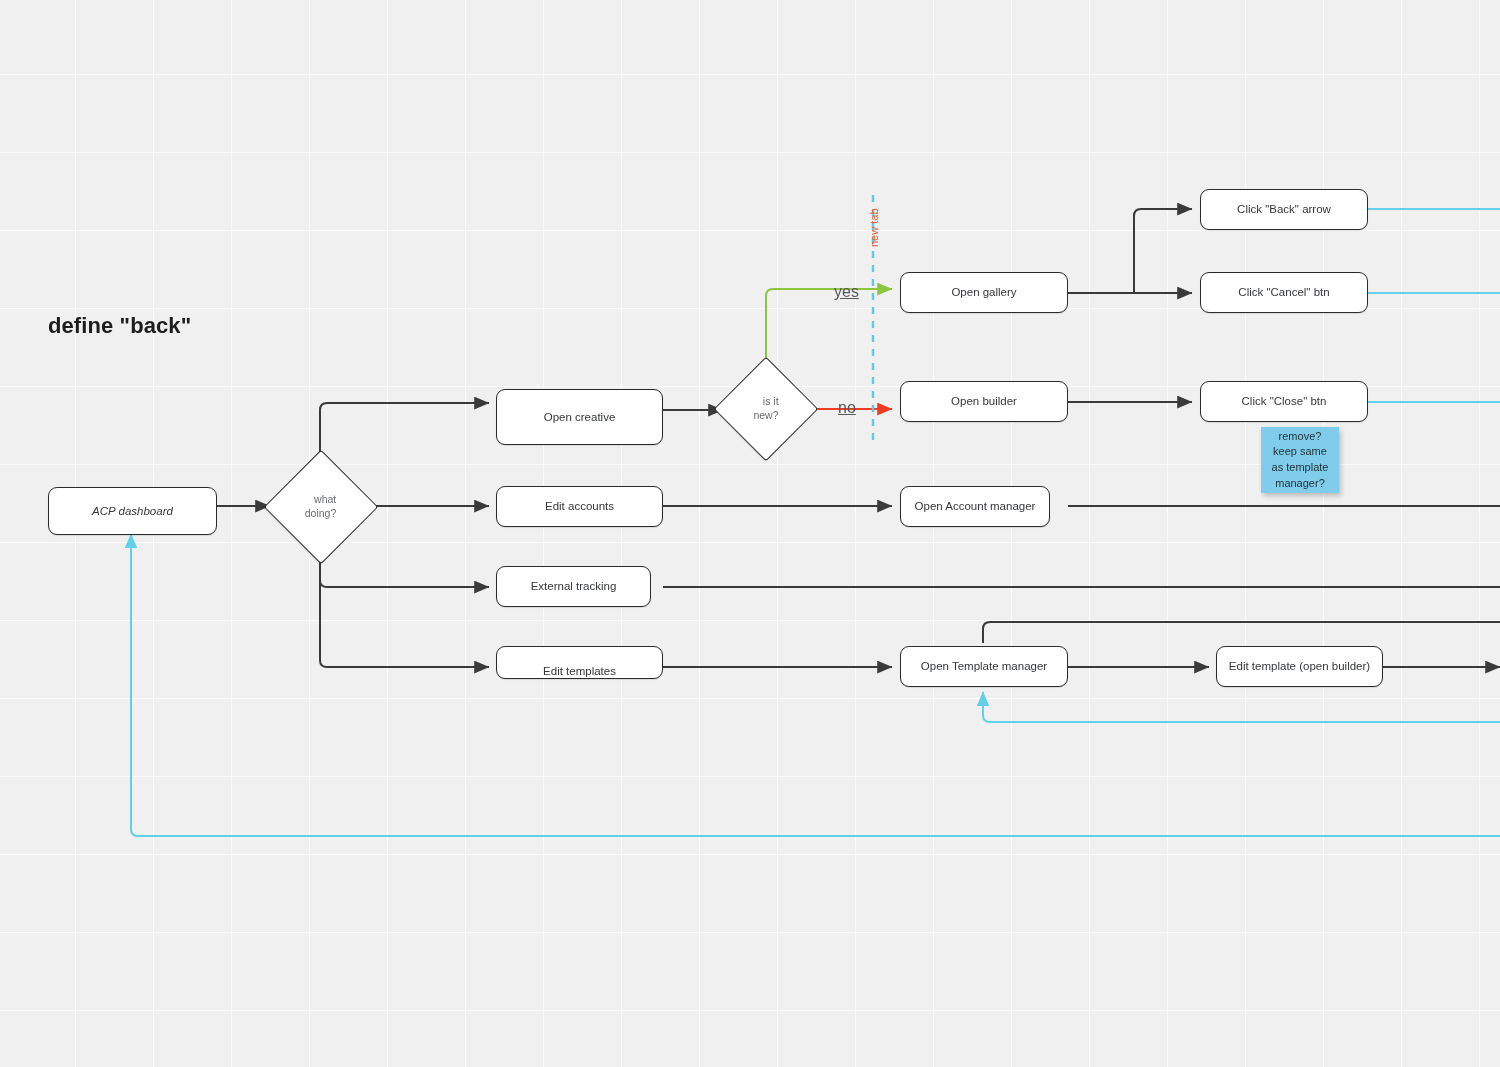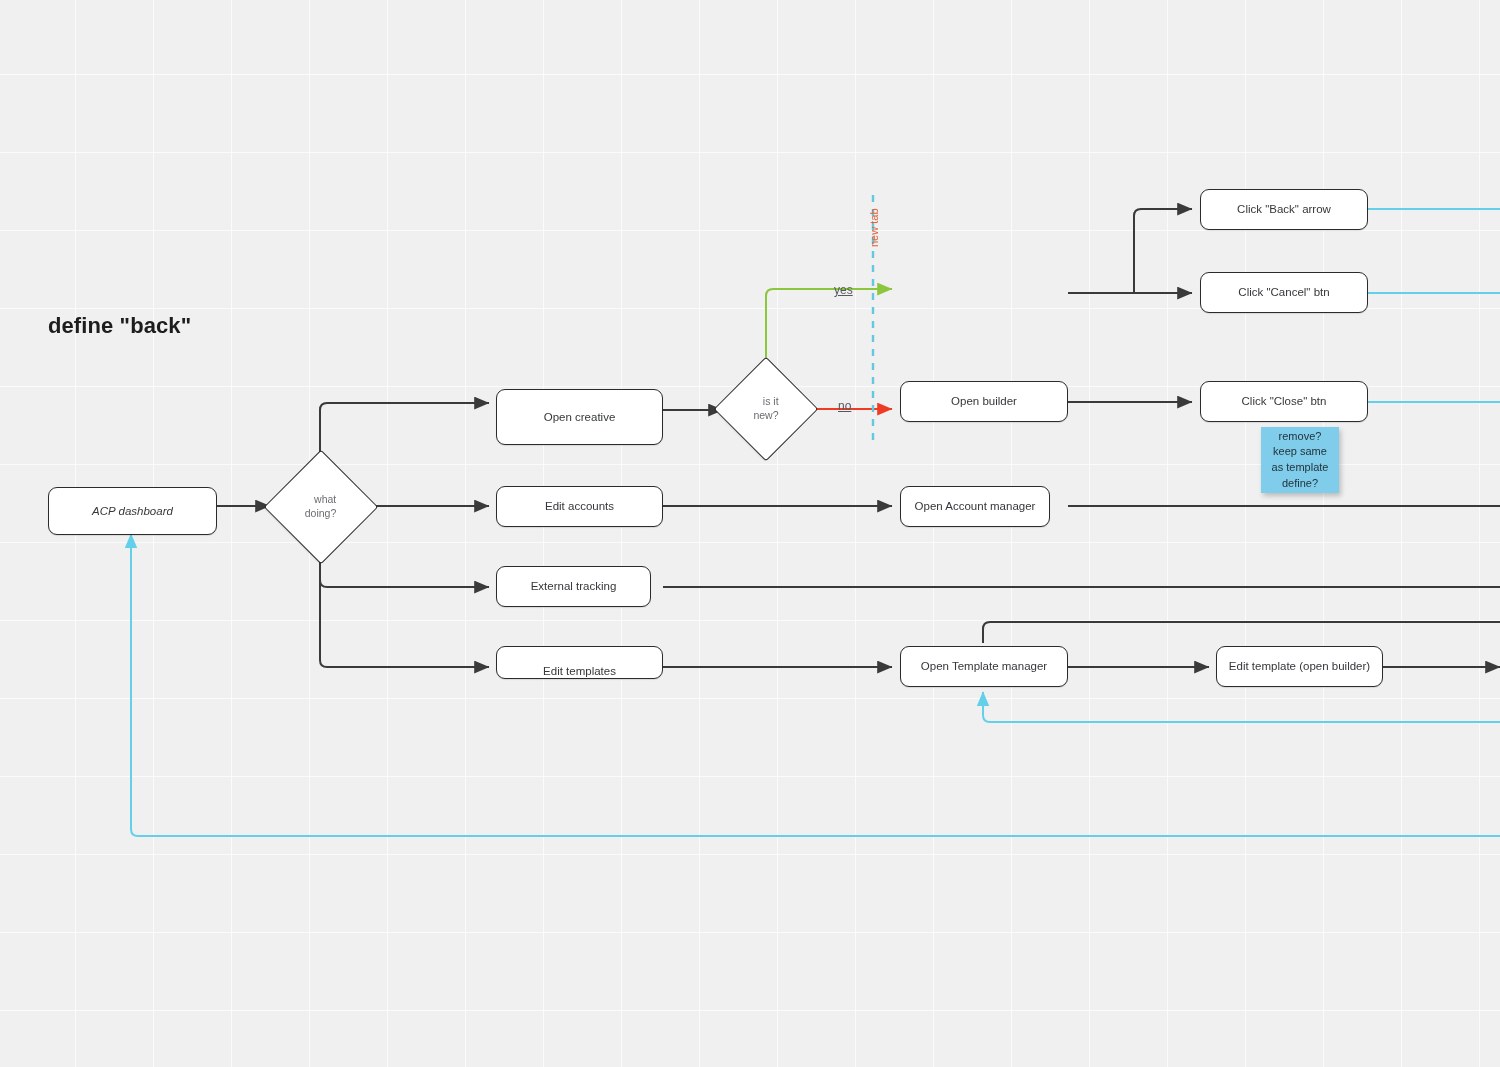--- a/index.html
+++ b/index.html
@@ -82,21 +82,21 @@
     align-items: center;
     justify-content: center;
     font-size: 10.5px;
     color: #6a6c70;
     text-align: right;
     line-height: 1.3;
     white-space: pre-line;
   }
   .edge-label {
     position: absolute;
-    font-size: 12px;
+    font-size: 16px;
     color: #55585c;
     white-space: nowrap;
     z-index: 4;
     text-decoration: underline;
   }
   .lane-label {
     position: absolute;
     font-size: 11px;
     color: #e2613b;
     white-space: nowrap;
@@ -225,20 +225,23 @@
   <div class="node" style="left:496px; top:646px; width:167px; height:33px;align-items:flex-end;">
     <span>Edit templates</span>
   </div>
 
   <div class="decision" style="left:730px; top:373px; width:72px; height:72px;">
     <div class="dia-shape"></div>
     <div class="dia-label">is it
 new?</div>
   </div>
 
+  <div class="node" style="left:900px; top:272px; width:168px; height:41px;">
+    <span>Open gallery</span>
+  </div>
 
   <div class="node" style="left:900px; top:381px; width:168px; height:41px;">
     <span>Open builder</span>
   </div>
 
   <div class="node" style="left:900px; top:486px; width:150px; height:41px;">
     <span>Open Account manager</span>
   </div>
 
   <div class="node" style="left:900px; top:646px; width:168px; height:41px;">
@@ -262,15 +265,15 @@
   </div>
 
   <div class="edge-label" style="left:834px; top:283px;">yes</div>
   <div class="edge-label" style="left:838px; top:399px;">no</div>
 
   <div class="lane-label" style="left:868px; top:247px;">new tab</div>
 
   <div class="sticky" style="left:1261px; top:427px; width:78px; height:66px;">remove?
 keep same
 as template
-define?</div>
+manager?</div>
 
 </div>
 
 </body></html>

